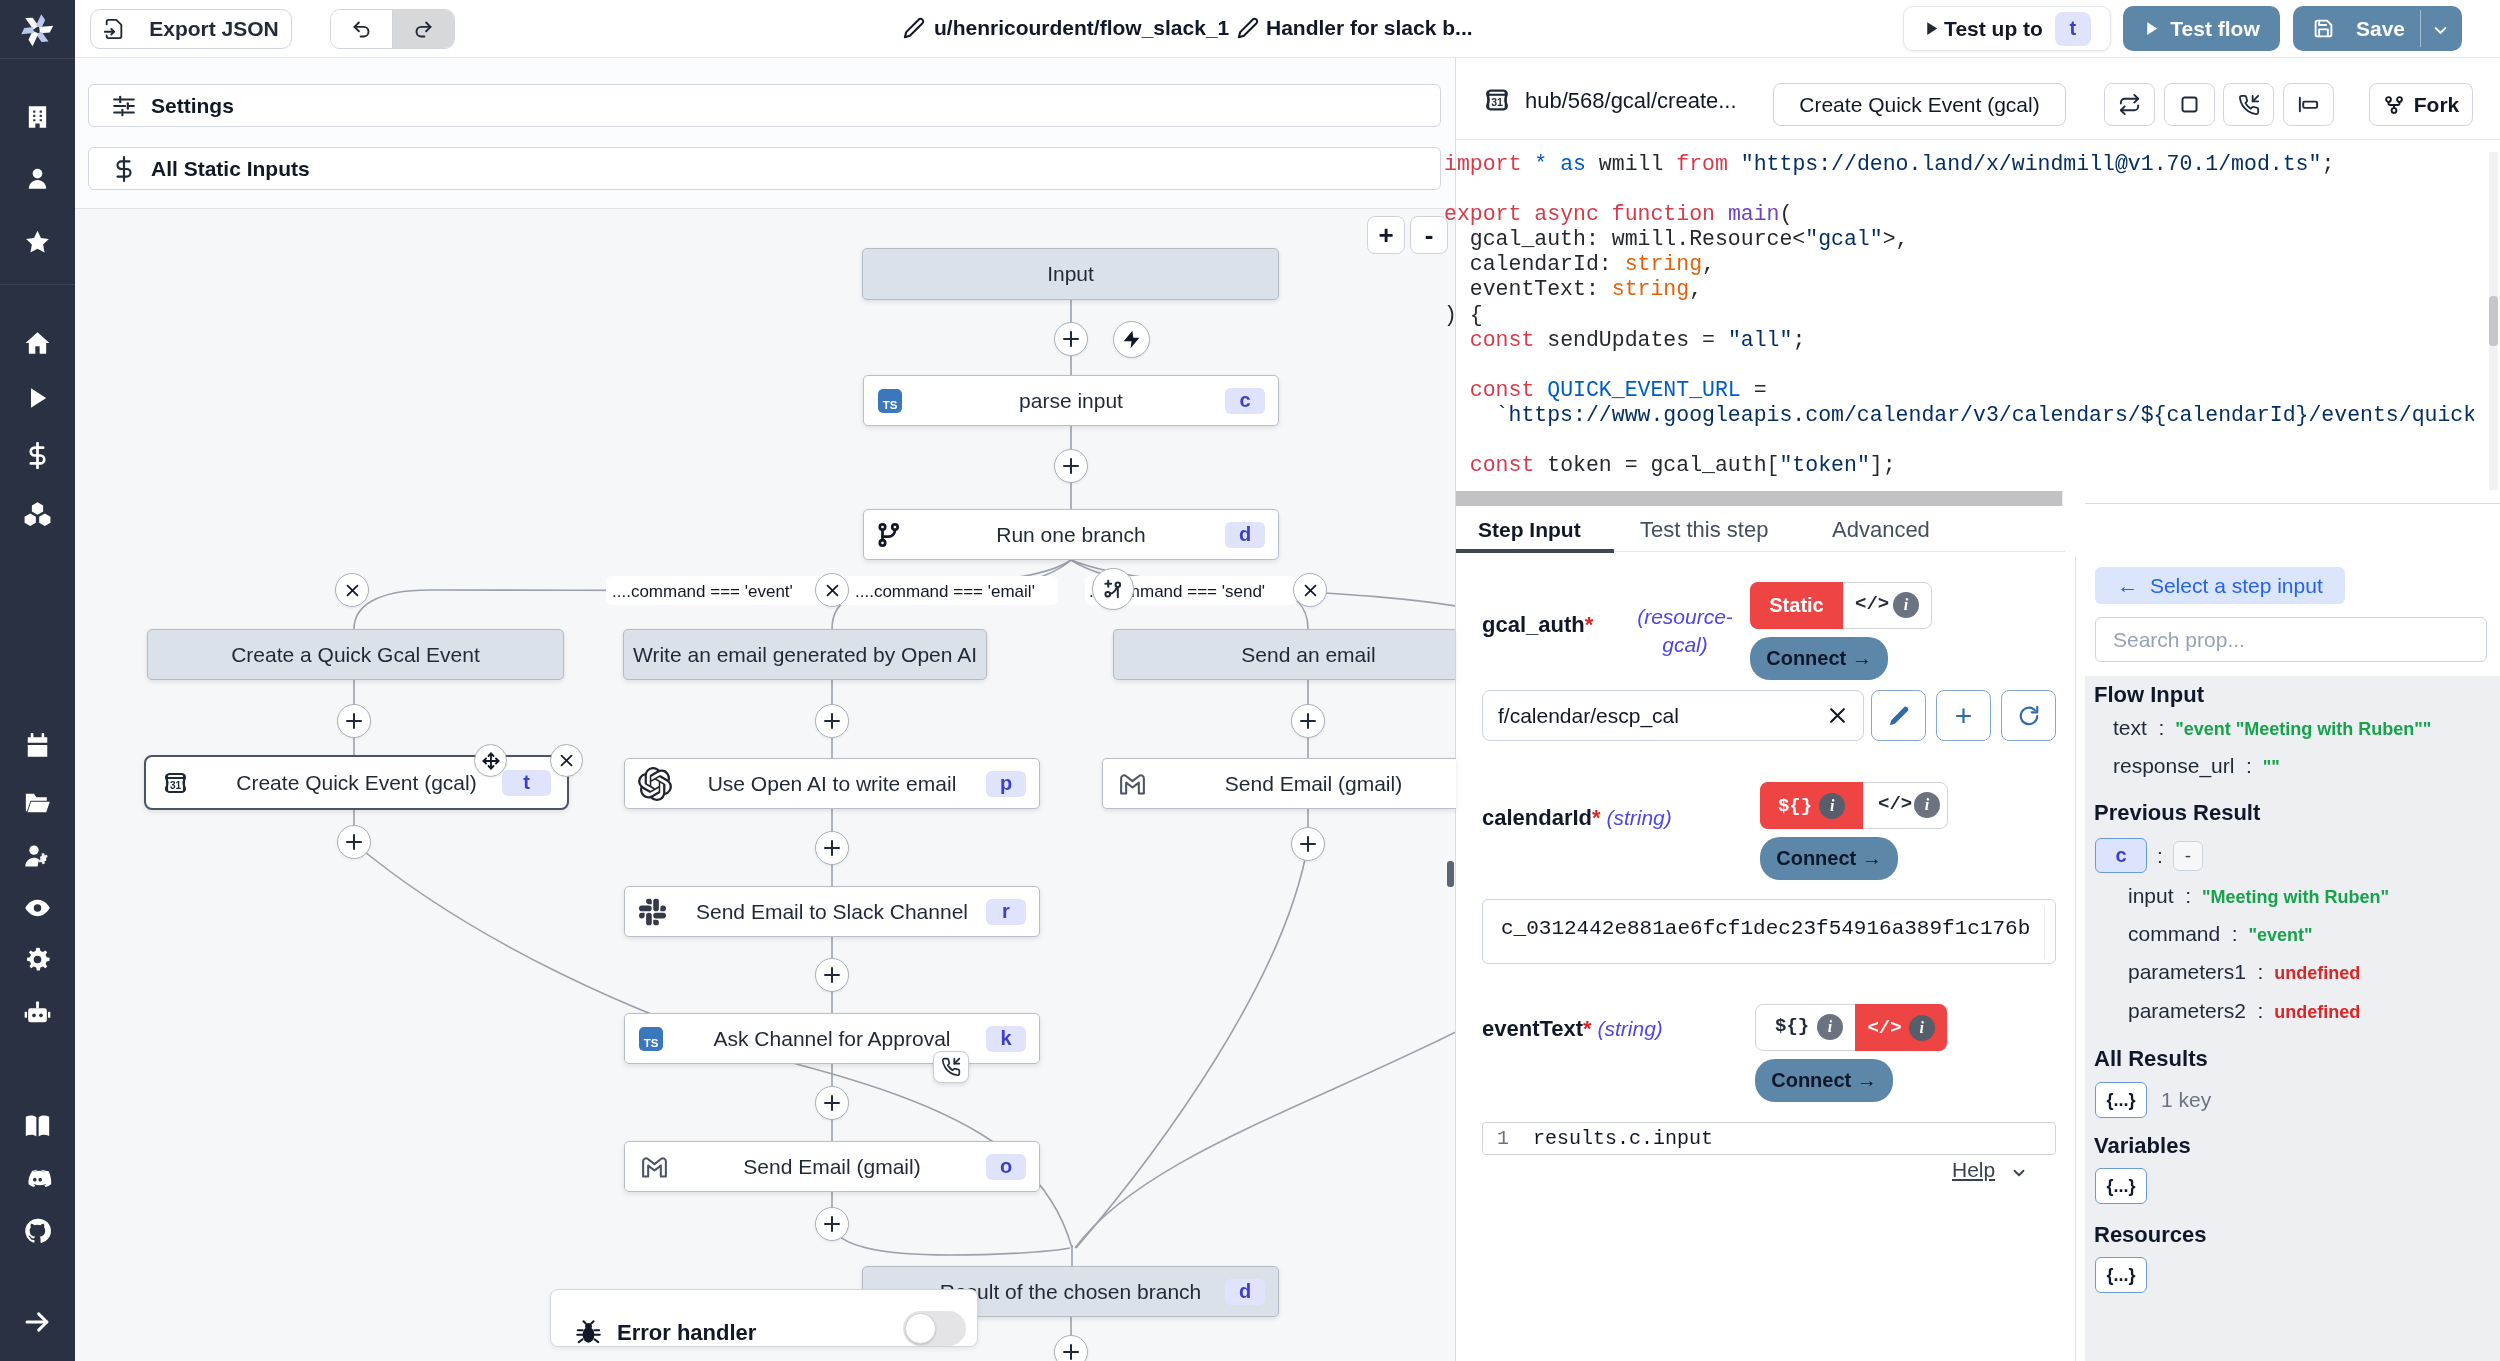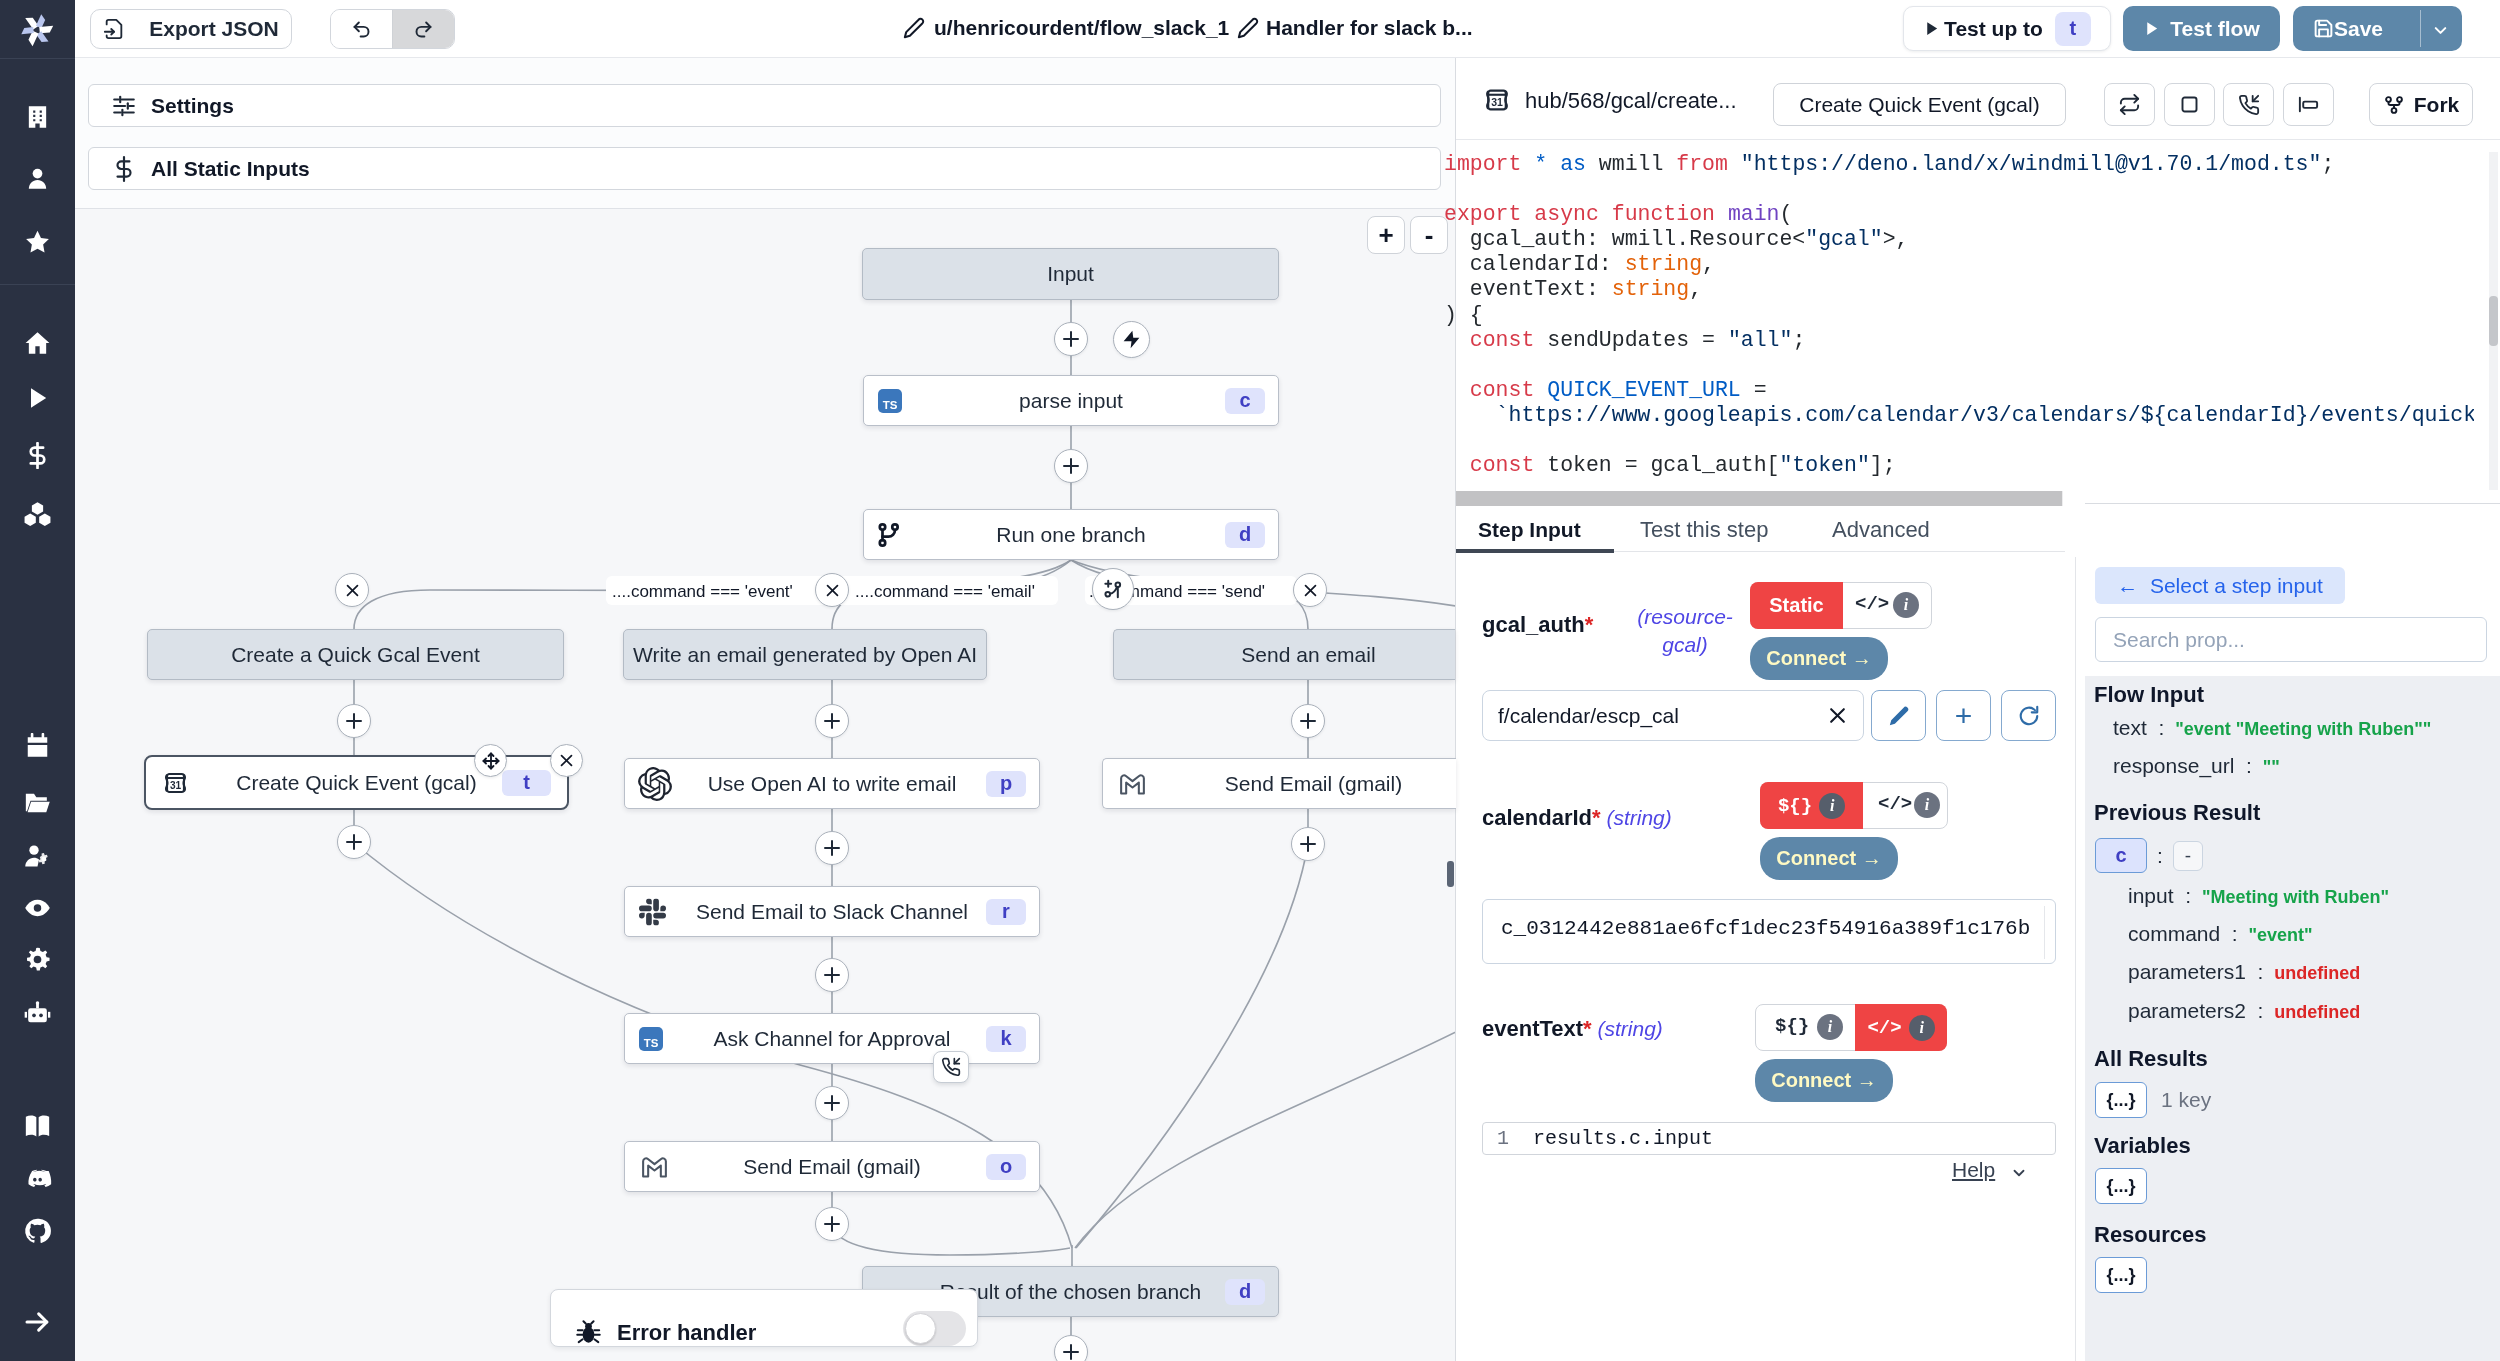--- a/index.html
+++ b/index.html
@@ -14,21 +14,21 @@
 .chip{position:absolute;background:#fff;border-radius:6px;height:29px;display:flex;align-items:center;font-size:20px;color:#111827}
 .sideico{position:absolute;left:0;width:75px;display:flex;justify-content:center}
 .tbtn{position:absolute;display:flex;align-items:center;justify-content:center;border:1px solid #d2d6dc;border-radius:10px;background:#fff}
 .bluebtn{position:absolute;display:flex;align-items:center;justify-content:center;background:#5d87a9;border-radius:10px;color:#fff;font-weight:bold;font-size:21px}
 .ibtn{position:absolute;display:flex;align-items:center;justify-content:center;border:1px solid #d2d6dc;border-radius:8px;background:#fff}
 .fieldlabel{font-size:22px;font-weight:bold;color:#111827}
 .itpurple{color:#4f46e5;font-style:italic;font-size:21px}
 .darkseg{background:#ef4444;color:#fff;display:flex;align-items:center;justify-content:center}
 .info{width:26px;height:26px;border-radius:50%;background:#6b7280;color:#fff;display:flex;align-items:center;justify-content:center;font-size:16px;font-weight:bold;font-style:italic;font-family:"Liberation Serif",serif;flex:none}
 .info::before{content:"i"}
-.connect{position:absolute;background:#5d87a9;color:#fef9c3;border-radius:20px;font-size:20px;font-weight:bold;display:flex;align-items:center;justify-content:center}
+.connect{position:absolute;background:#5d87a9;color:#0f172a;border-radius:20px;font-size:20px;font-weight:bold;display:flex;align-items:center;justify-content:center}
 .heading{font-size:22px;font-weight:bold;color:#0f172a}
 .pkey{font-size:21px;color:#1f2937}
 .pgreen{font-size:18px;color:#16a34a;font-weight:bold}
 .pred{font-size:18px;color:#dc2626;font-weight:bold}
 .cbox{border:1.5px solid #6b9bd7;border-radius:6px;background:#fff;display:inline-flex;align-items:center;justify-content:center}
 .pl{width:34px;height:34px}
 .pl::before{content:"";position:absolute;width:16px;height:2.6px;background:#1f2937;border-radius:1.3px}
 .pl::after{content:"";position:absolute;width:2.6px;height:16px;background:#1f2937;border-radius:1.3px}
 .kw{color:#d73a49}.st{color:#032f62}.ty{color:#e36209}.fn{color:#6f42c1}.cn{color:#005cc5}
 .tabtxt{font-size:22px;color:#44505f}
@@ -81,21 +81,21 @@
           <path d="M6 3l14 9-14 9z"></path>
         </svg>
     <span style="margin-left:10px">Test flow</span>
   </div>
   <div class="bluebtn" style="left:2293px;top:6px;width:169px;height:45px;justify-content:flex-start">
     <svg style="margin-left:20px" width="21" height="21" viewBox="0 0 24 24" fill="none" stroke="#fff" stroke-width="2.2" stroke-linecap="round" stroke-linejoin="round">
           <path d="M19 21H5a2 2 0 0 1-2-2V5a2 2 0 0 1 2-2h11l5 5v11a2 2 0 0 1-2 2z"></path>
           <polyline points="17 21 17 13 7 13 7 21"></polyline>
           <polyline points="7 3 7 8 15 8"></polyline>
         </svg>
-    <span style="margin-left:0">Save</span>
+    <span style="margin-left:22px">Save</span>
     <div style="position:absolute;left:127px;top:4px;width:1px;height:37px;background:rgba(255,255,255,.45)"></div>
     <svg style="position:absolute;left:138px;top:15px" width="19" height="19" viewBox="0 0 24 24" fill="none" stroke="#fff" stroke-width="2.6" stroke-linecap="round" stroke-linejoin="round">
           <polyline points="6 9 12 15 18 9"></polyline>
         </svg>
   </div>
 </div>
 
 <div class="abs" style="left:0;top:0;width:75px;height:1361px;background:#2a3142"></div>
 <div id="sidebar-icons">
 

